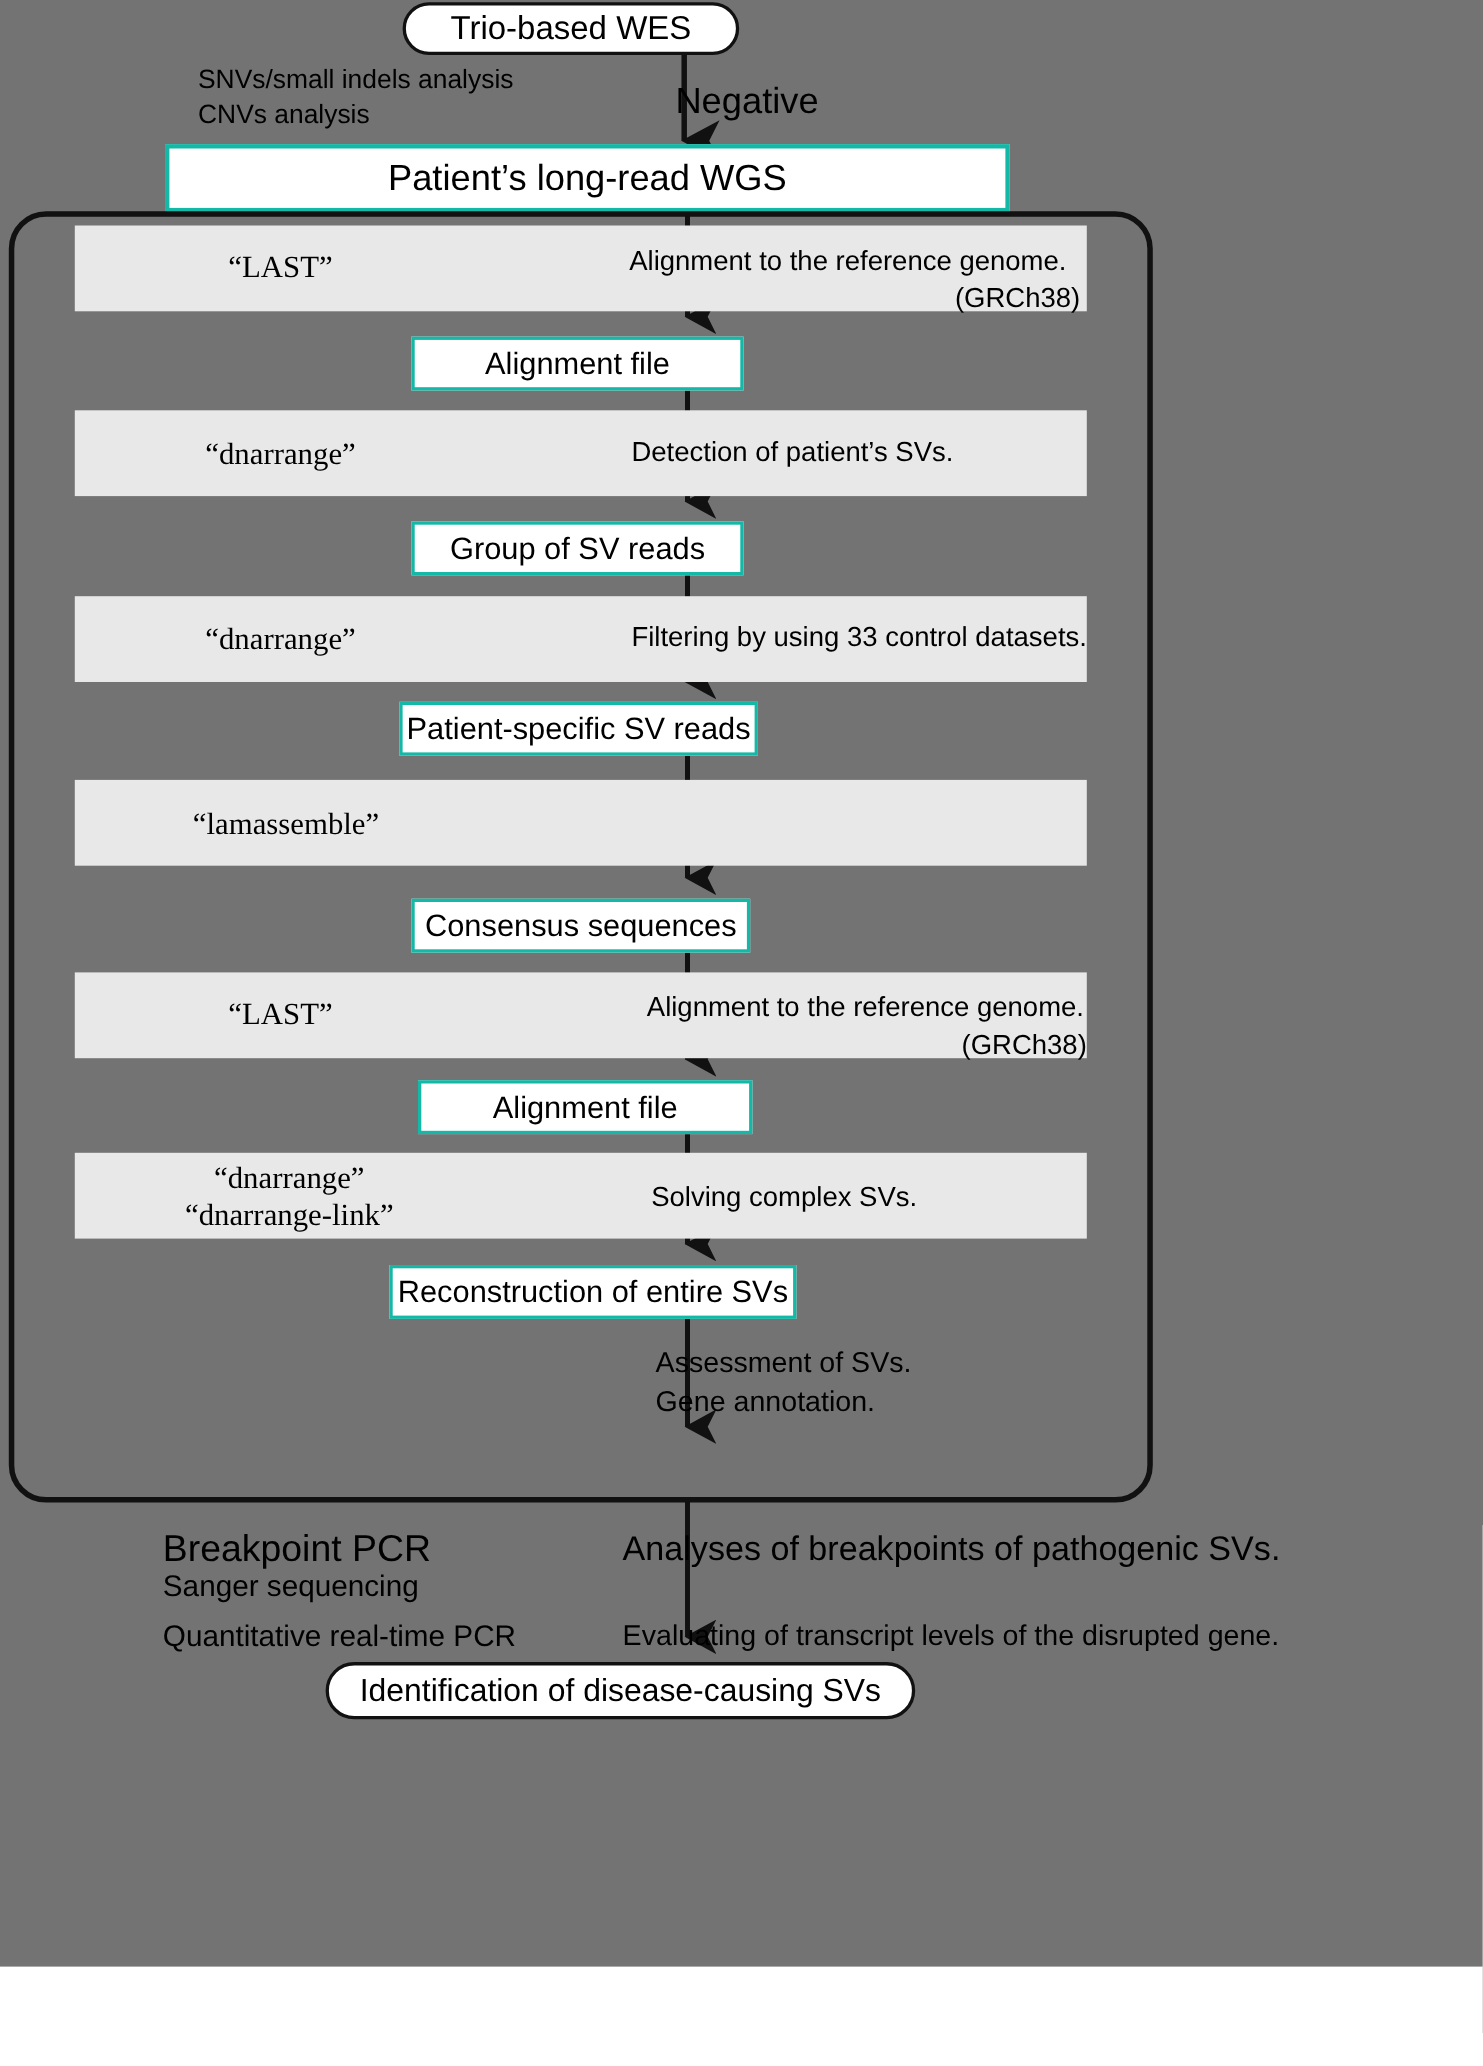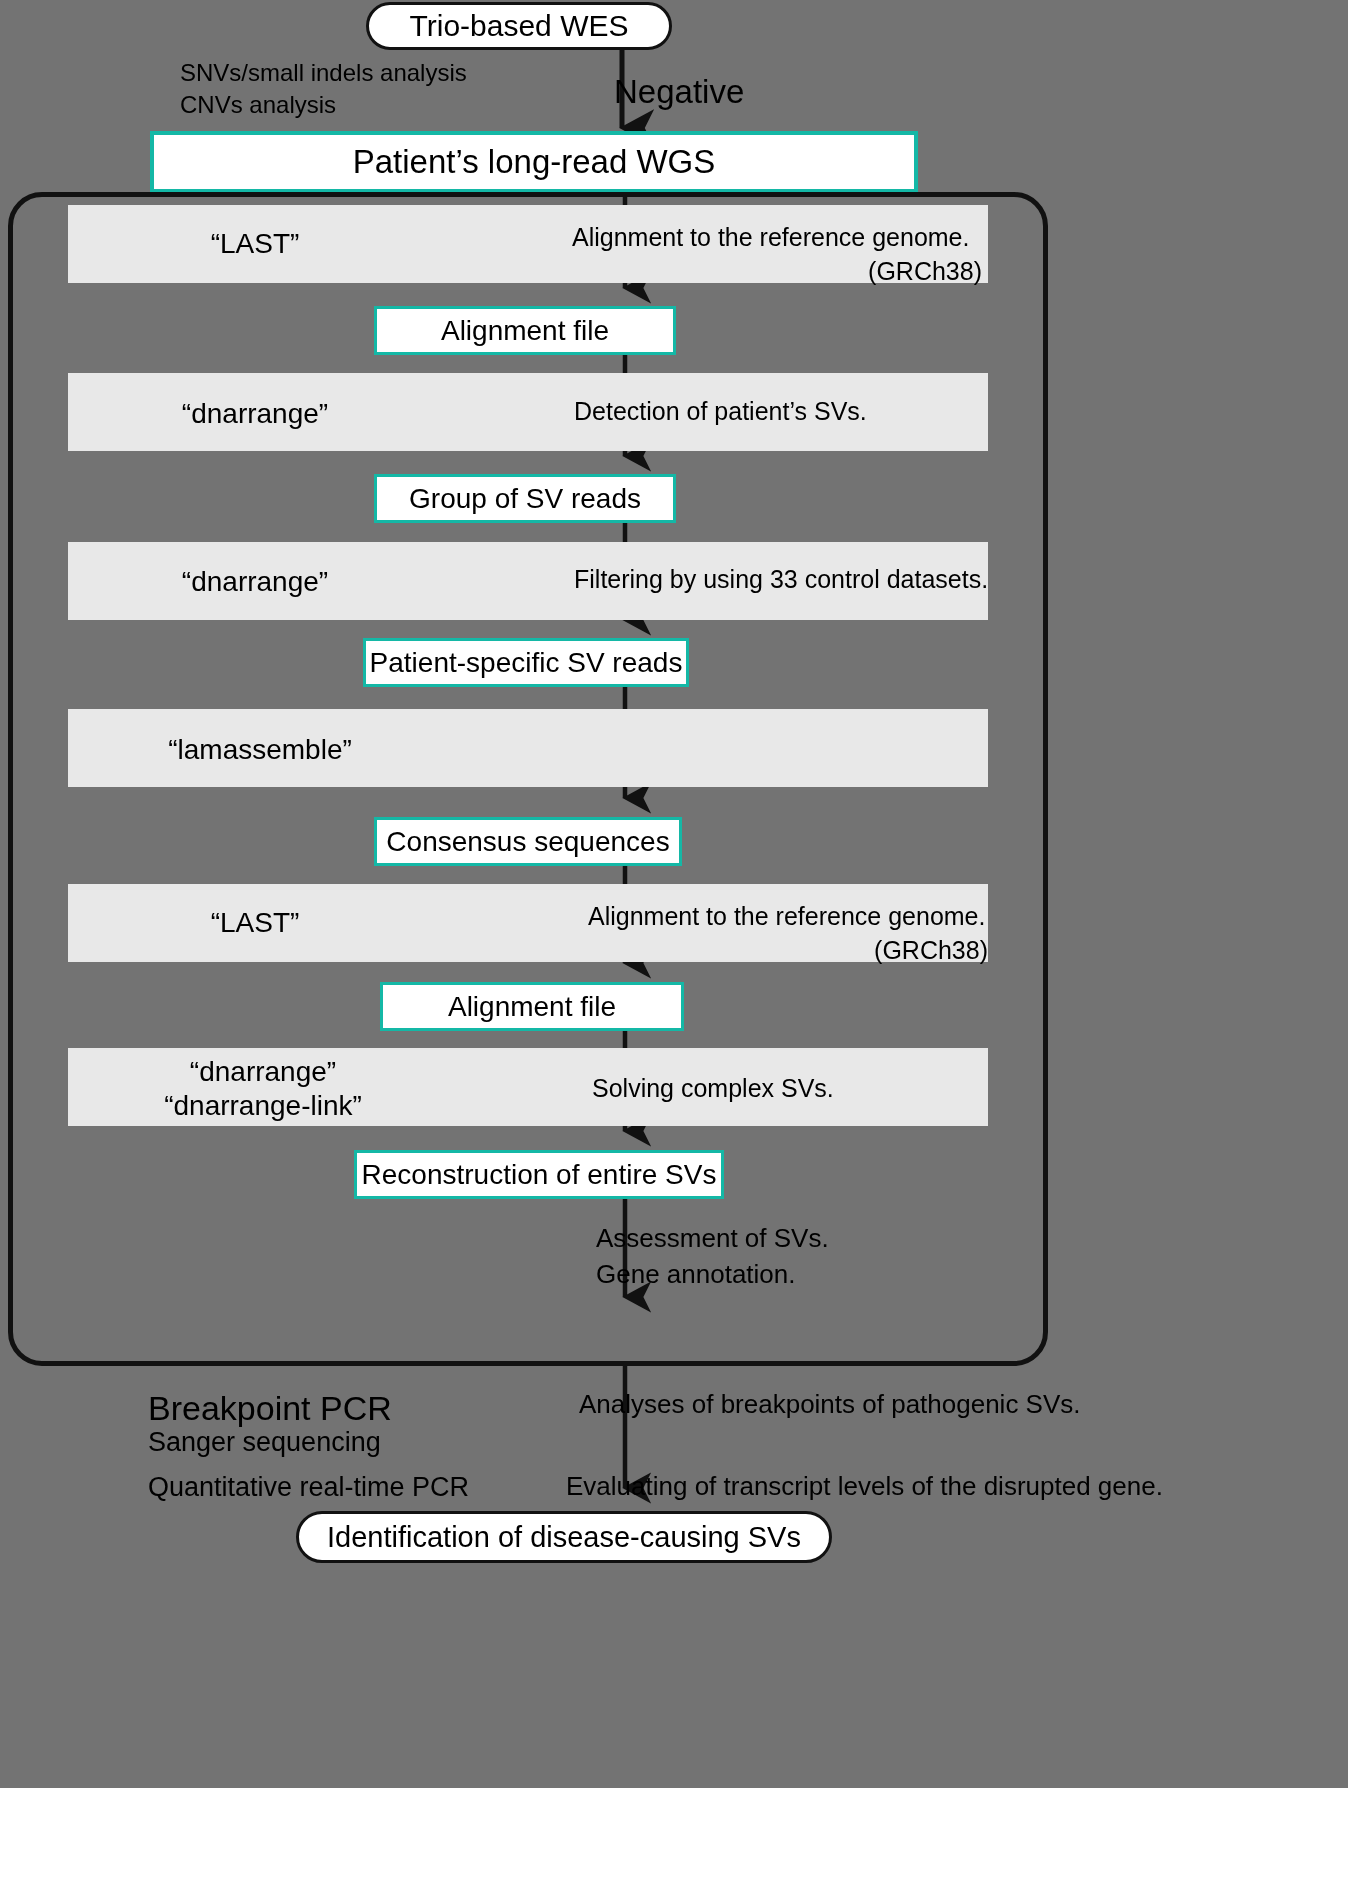--- a/index.html
+++ b/index.html
@@ -54,20 +54,21 @@
   .band {
     position: absolute;
     background: #e8e8e8;
     box-sizing: border-box;
   }
   .band-tool {
     position: absolute;
     text-align: center;
     white-space: pre;
     line-height: 1.25;
+    font-family: Liberation Serif, serif;
   }
   .band-desc {
     position: absolute;
     text-align: left;
     white-space: pre;
     line-height: 1.25;
   }
   .band-desc.right { text-align: right; }
 
   
@@ -188,20 +189,20 @@
   </div>
 
   <div class="txt" style="left: 596px; top: 1221px; font-size: 26px; line-height: 1.38; white-space: pre;">Assessment of SVs.
 Gene annotation.</div>
 
 
   <div class="txt" style="left:148px; top:1388px; font-size:34px;">Breakpoint PCR</div>
   <div class="txt" style="left:148px; top:1426px; font-size:27px;">Sanger sequencing</div>
   <div class="txt" style="left:148px; top:1471px; font-size:27px;">Quantitative real-time PCR</div>
 
-  <div class="txt" style="left:579px; top:1389px; font-size:26px;">Analyses of breakpoints of pathogenic SVs.</div>
+  <div class="txt" style="left:566px; top:1389px; font-size:31px;">Analyses of breakpoints of pathogenic SVs.</div>
   <div class="txt" style="left:566px; top:1471px; font-size:26px;">Evaluating of transcript levels of the disrupted gene.</div>
 
   <div class="node-round" style="left:296px; top:1511px; width:536px; height:52px; border-radius:27px; border-width:3px;">
     <span class="node-label" style="font-size:29px;">Identification of disease-causing SVs</span>
   </div>
 
 </div>
 
 </body></html>

